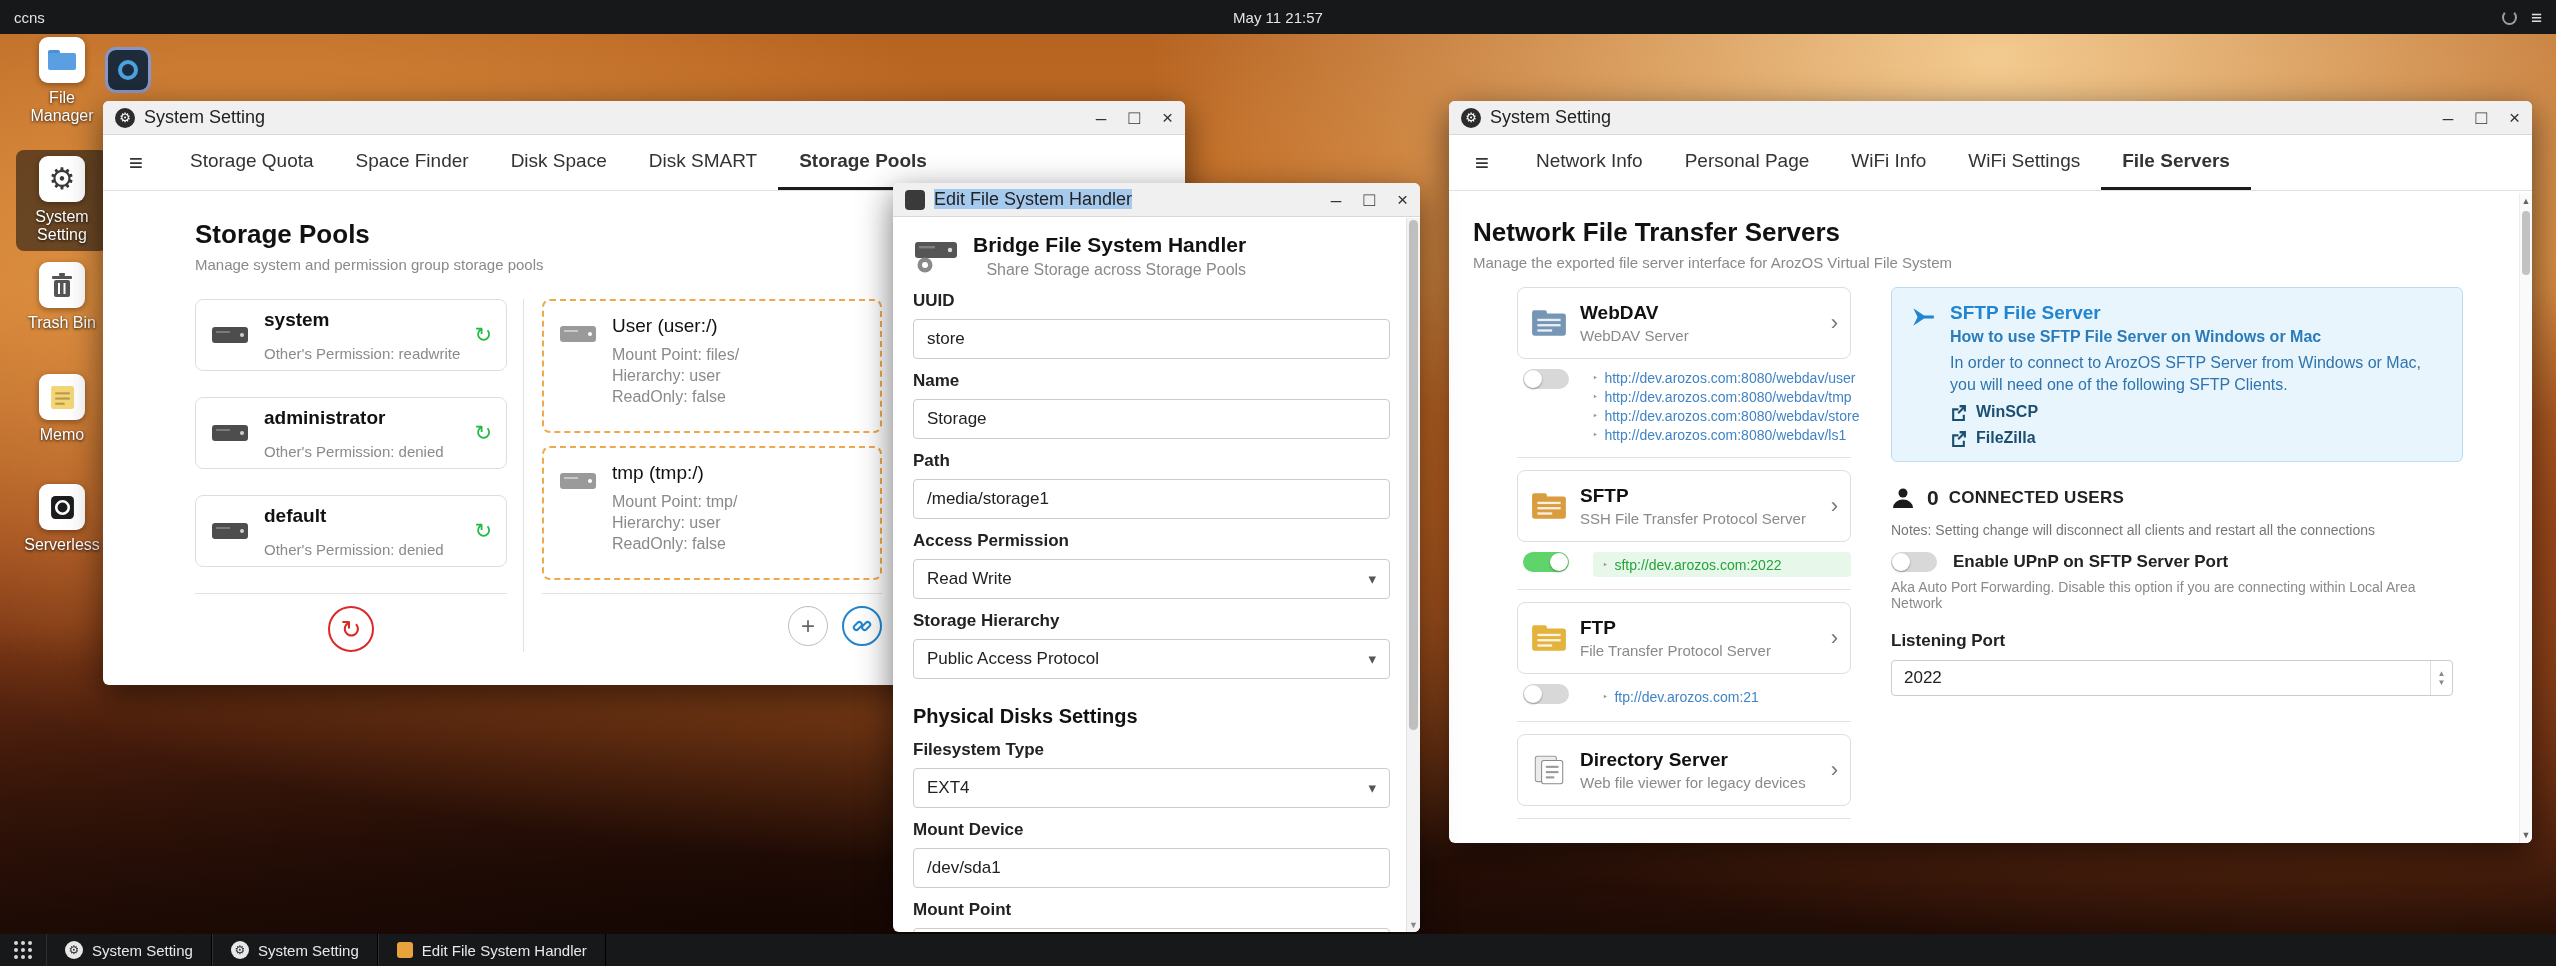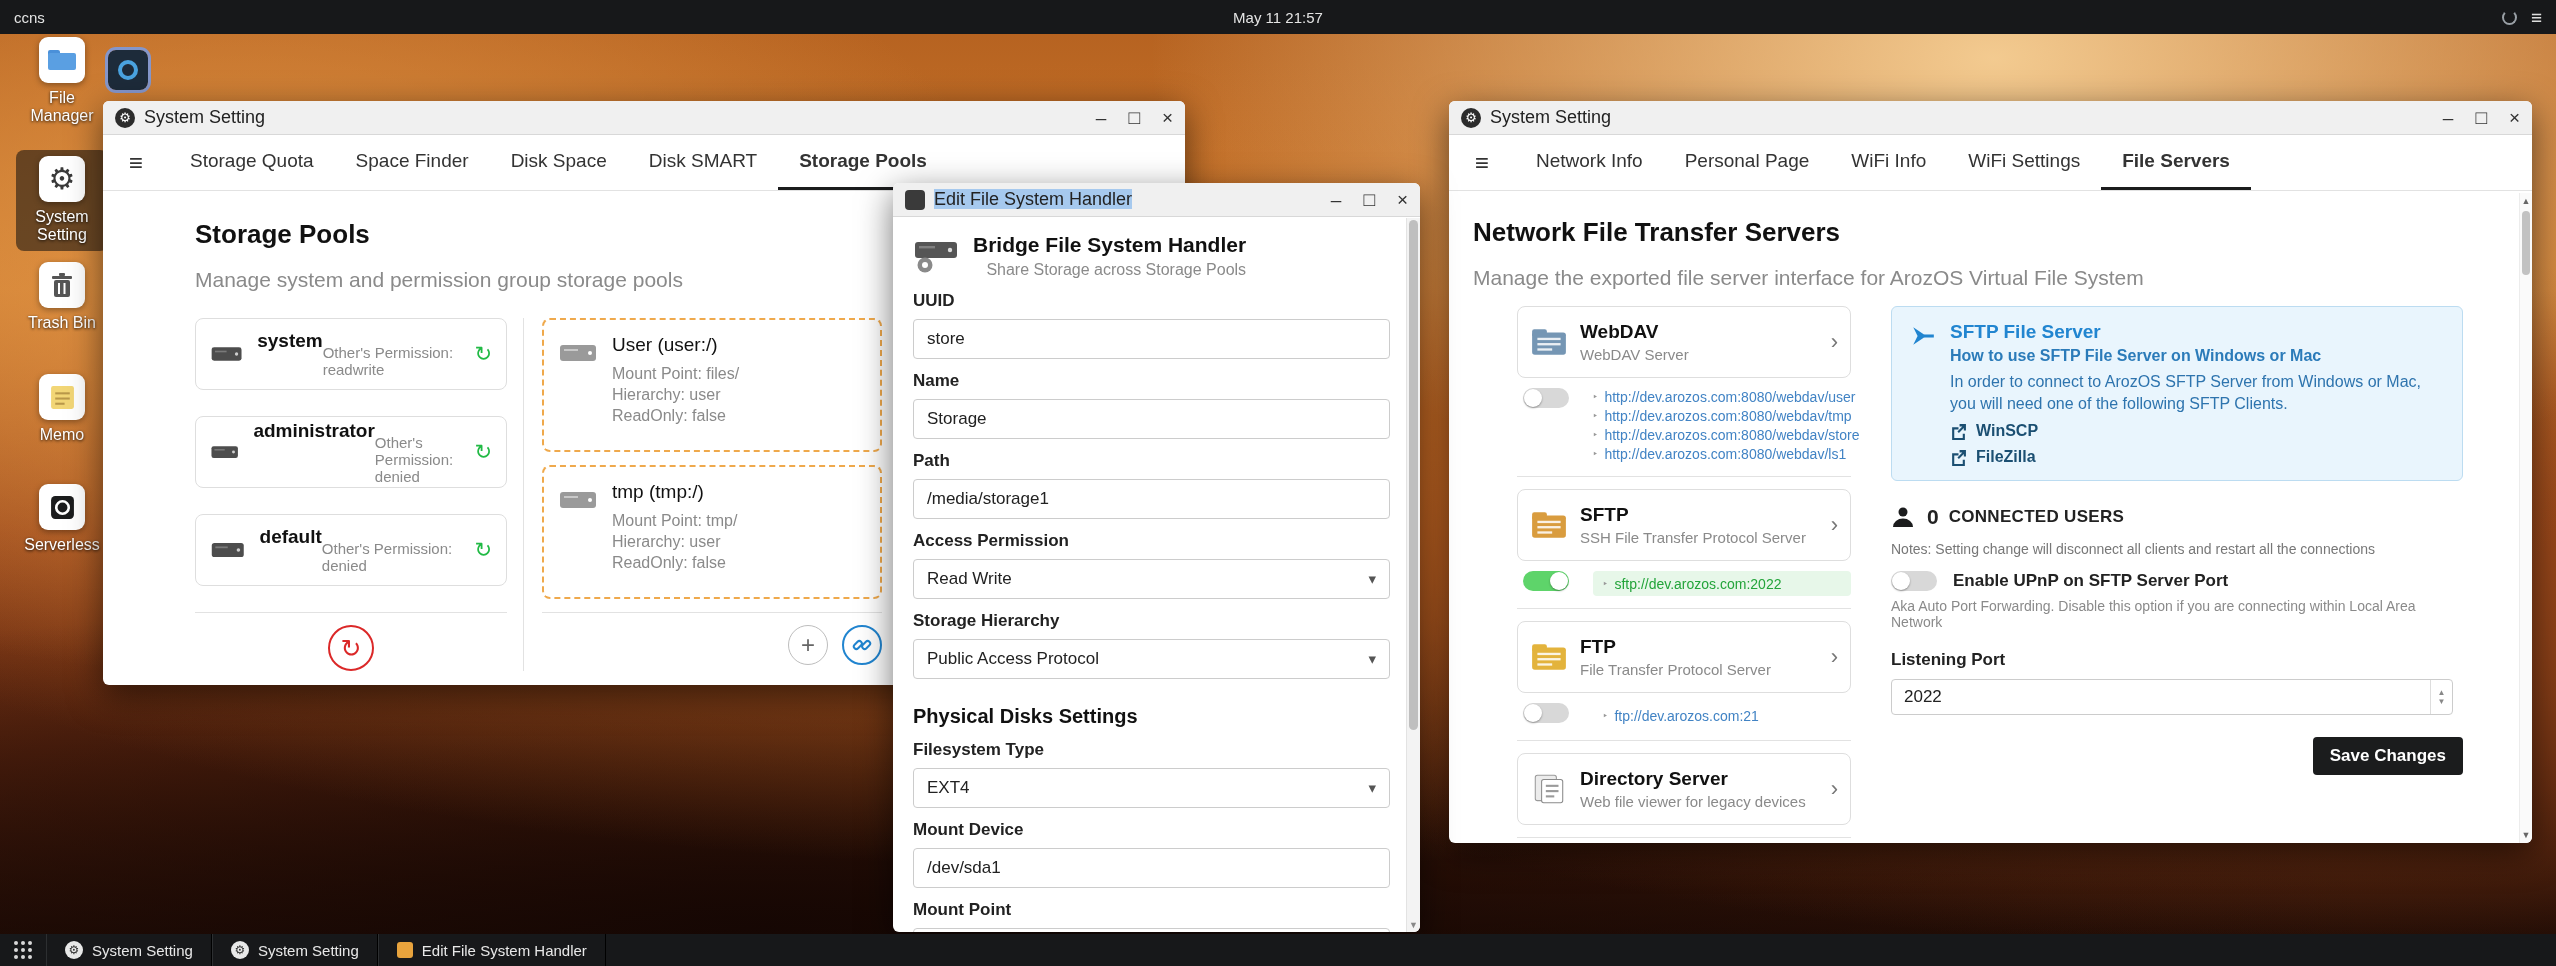--- a/index.html
+++ b/index.html
@@ -40,29 +40,29 @@
   .win-ico.square{border-radius:4px;background:#3a3a3a;}
   .win-title{font-size:18px;color:#222;margin-left:9px;}
   .win-title .sel{background:#a6c9ee;}
   .win-btns{margin-left:auto;display:flex;align-items:center;gap:22px;color:#333;}
   .wbtn{font-size:19px;line-height:1;cursor:pointer;}
   .tabbar{height:56px;border-bottom:1px solid #e2e2e2;display:flex;align-items:stretch;padding:0 18px;}
   .hamb{align-self:center;font-size:24px;color:#333;margin:0 26px 0 8px;cursor:pointer;}
   .tab{display:flex;align-items:center;padding:0 21px;font-size:19px;color:#333;cursor:pointer;border-bottom:3px solid transparent;}
   .tab.active{font-weight:bold;border-bottom-color:#1b1c1d;}
   h2.sec{font-size:26px;color:#111;font-weight:bold;}
-  .subhead{font-size:21px;color:#8a8a8a;margin-top:18px;}
+  .subhead{font-size:15px;color:#8a8a8a;margin-top:6px;}
   .hdiv{height:1px;background:#e2e2e2;}
   
   .st-body{padding:28px 60px 0 92px;}
   .pools-grid{display:flex;margin-top:26px;}
   .pool-col{width:312px;}
   .pool-card{height:72px;border:1px solid #dedede;border-radius:8px;display:flex;align-items:center;
     padding:10px 14px;margin-bottom:26px;background:#fff;}
-  .pool-info{margin-left:14px;display:flex;}
+  .pool-info{margin-left:14px;display:flex;flex-direction:column;}
   .pool-name{font-size:19px;font-weight:bold;color:#111;}
   .pool-perm{font-size:15px;color:#8a8a8a;margin-top:14px;}
   .sync-ico{margin-left:auto;color:#21ba45;font-size:21px;cursor:pointer;}
   .red-refresh{width:46px;height:46px;border-radius:50%;border:2px solid #db2828;color:#db2828;background:#fff;
     font-size:25px;display:flex;align-items:center;justify-content:center;margin:12px auto 0;cursor:pointer;}
   .vdiv{width:1px;background:#e2e2e2;margin:0 18px 0 16px;}
   .mount-col{width:340px;}
   .mount-card{height:134px;border:2px dashed #efa94c;border-radius:8px;display:flex;align-items:flex-start;
     padding:14px;margin-bottom:13px;}
   .mount-info{margin-left:14px;display:flex;flex-direction:column;}
@@ -579,23 +579,20 @@
 
           <div class="port-label">Listening Port</div>
           <div class="port-input">
             <input value="2022" style="">
             <span class="spinner">
               <span>▲</span>
               <span>▼</span>
             </span>
           </div>
 
-          <div class="save-row">
-            <button class="save-btn">Save Changes</button>
-          </div>
         </div>
       </div>
     </div>
     <div class="net-scroll">
       <span class="sarrow" style="top:3px">▲</span>
       <div class="net-thumb"></div>
       <span class="sarrow" style="bottom:3px">▼</span>
     </div>
   </div>
 

